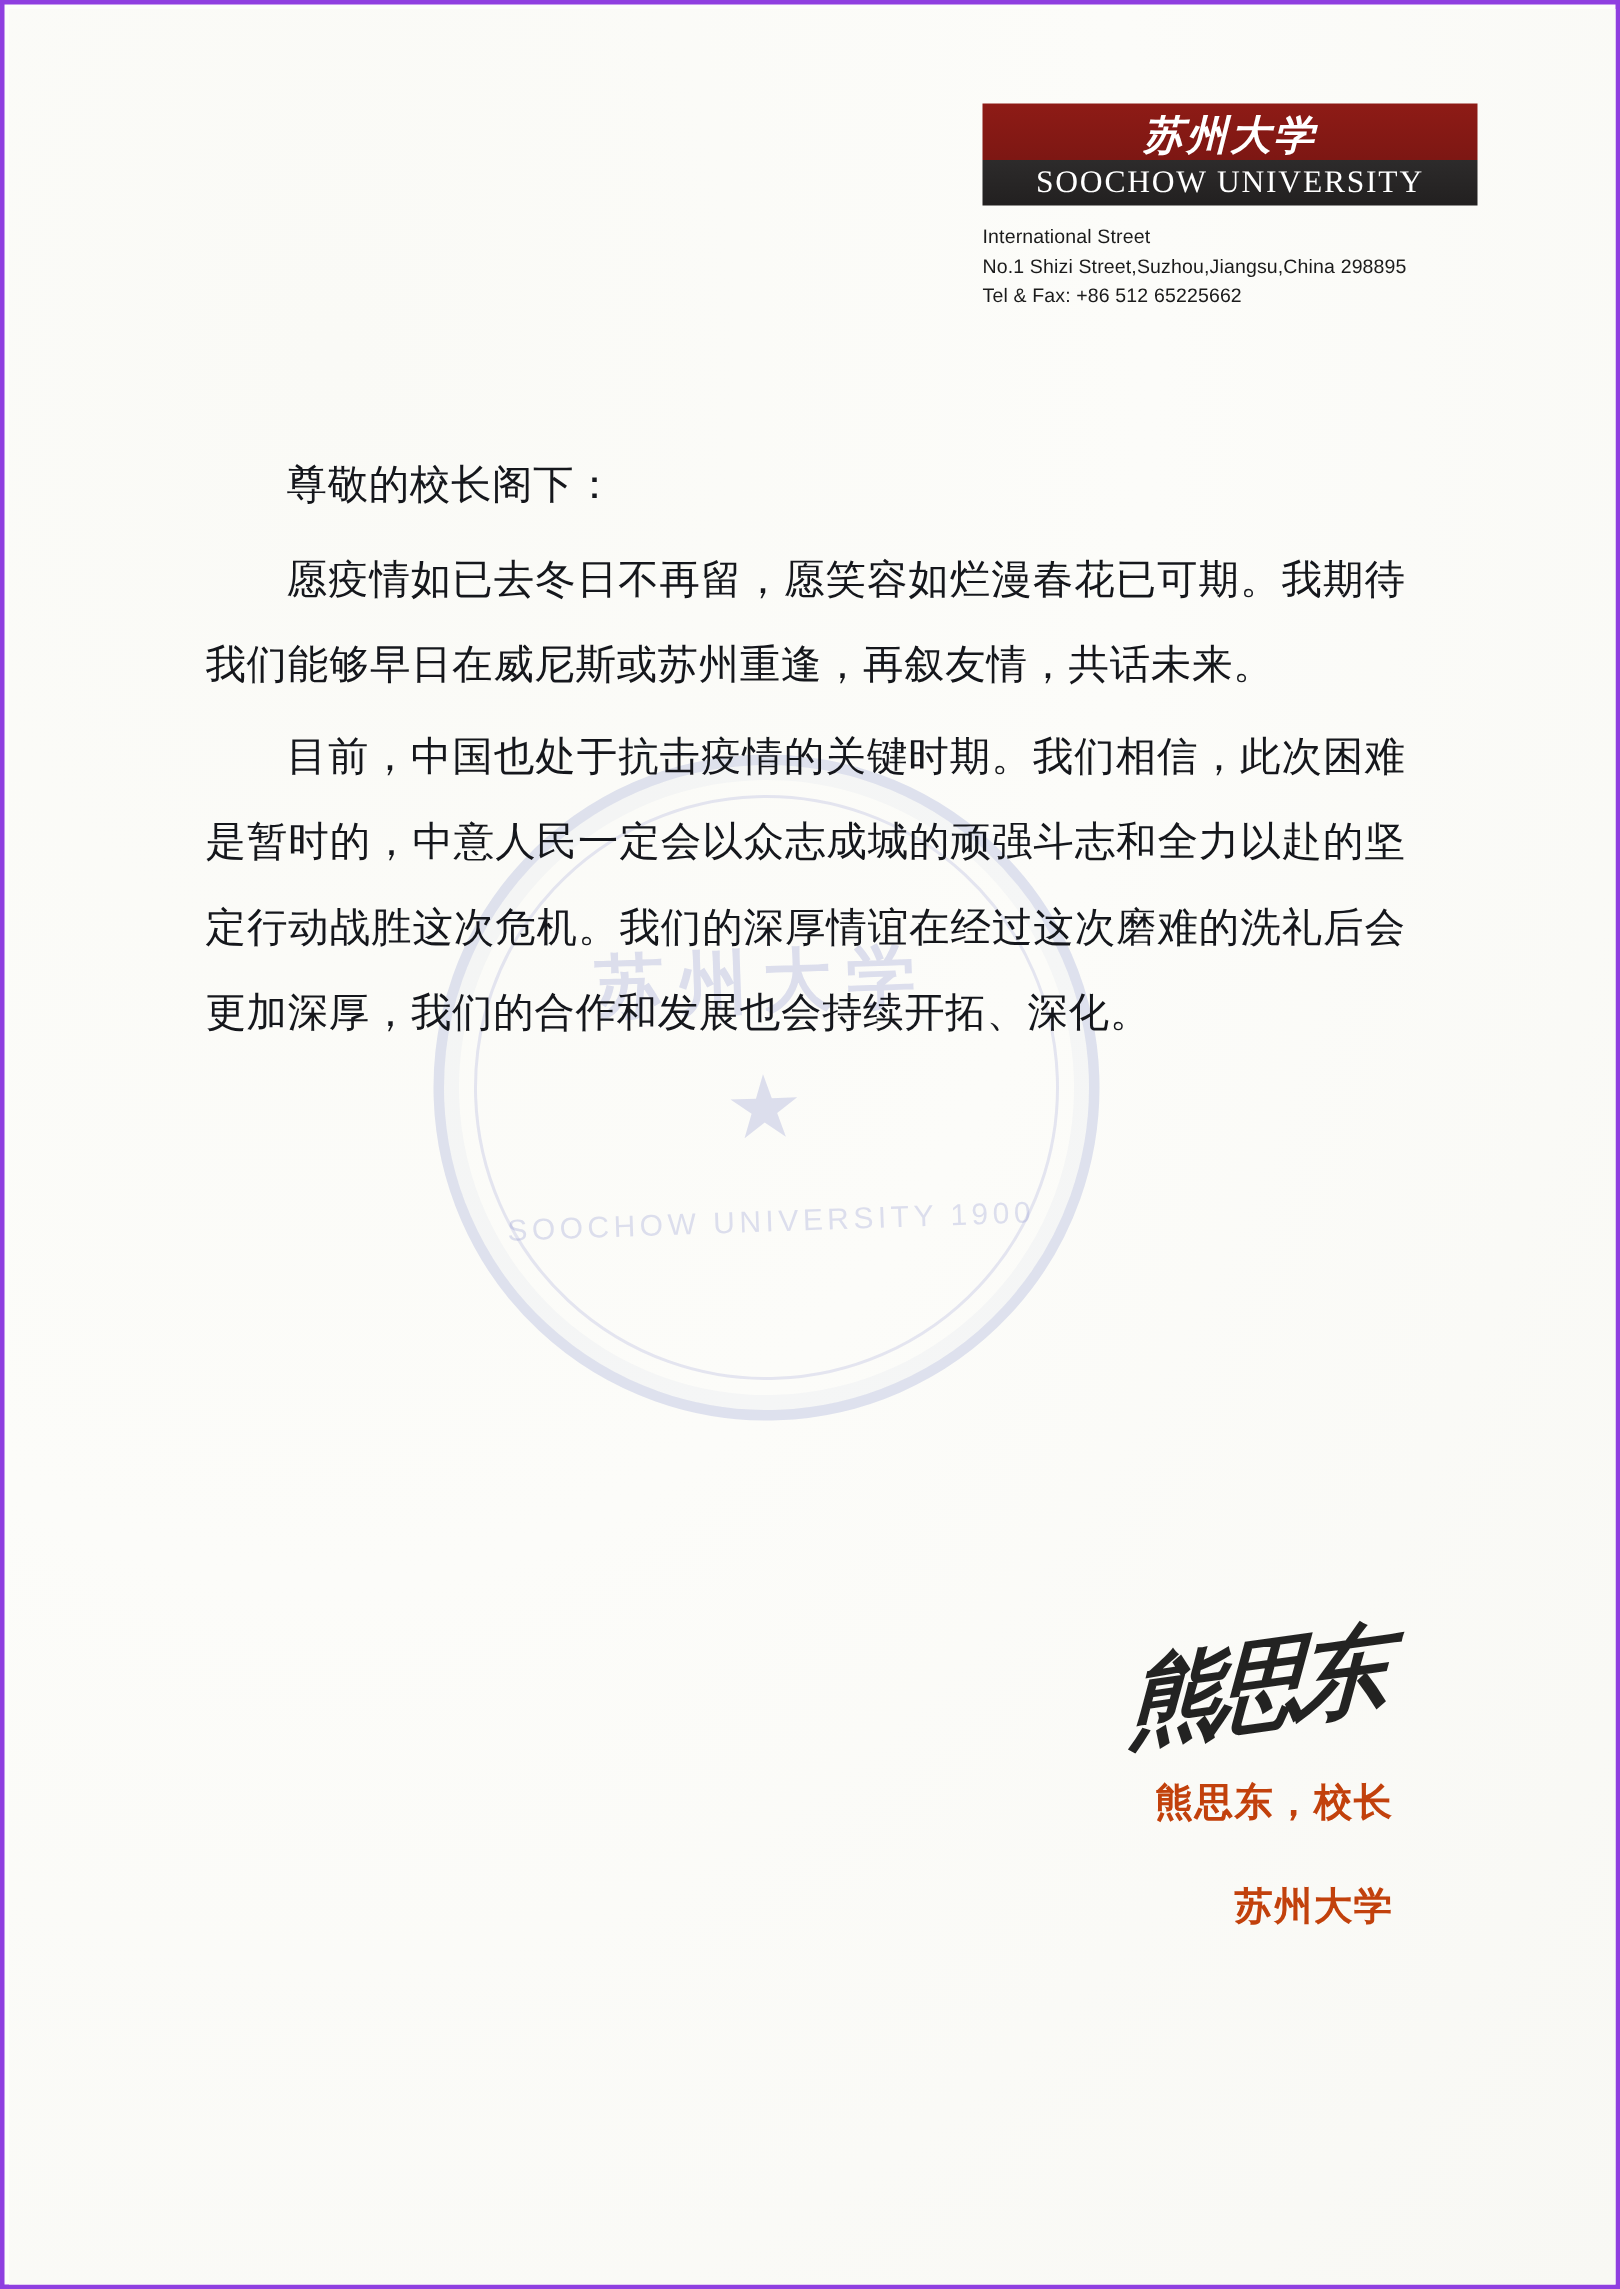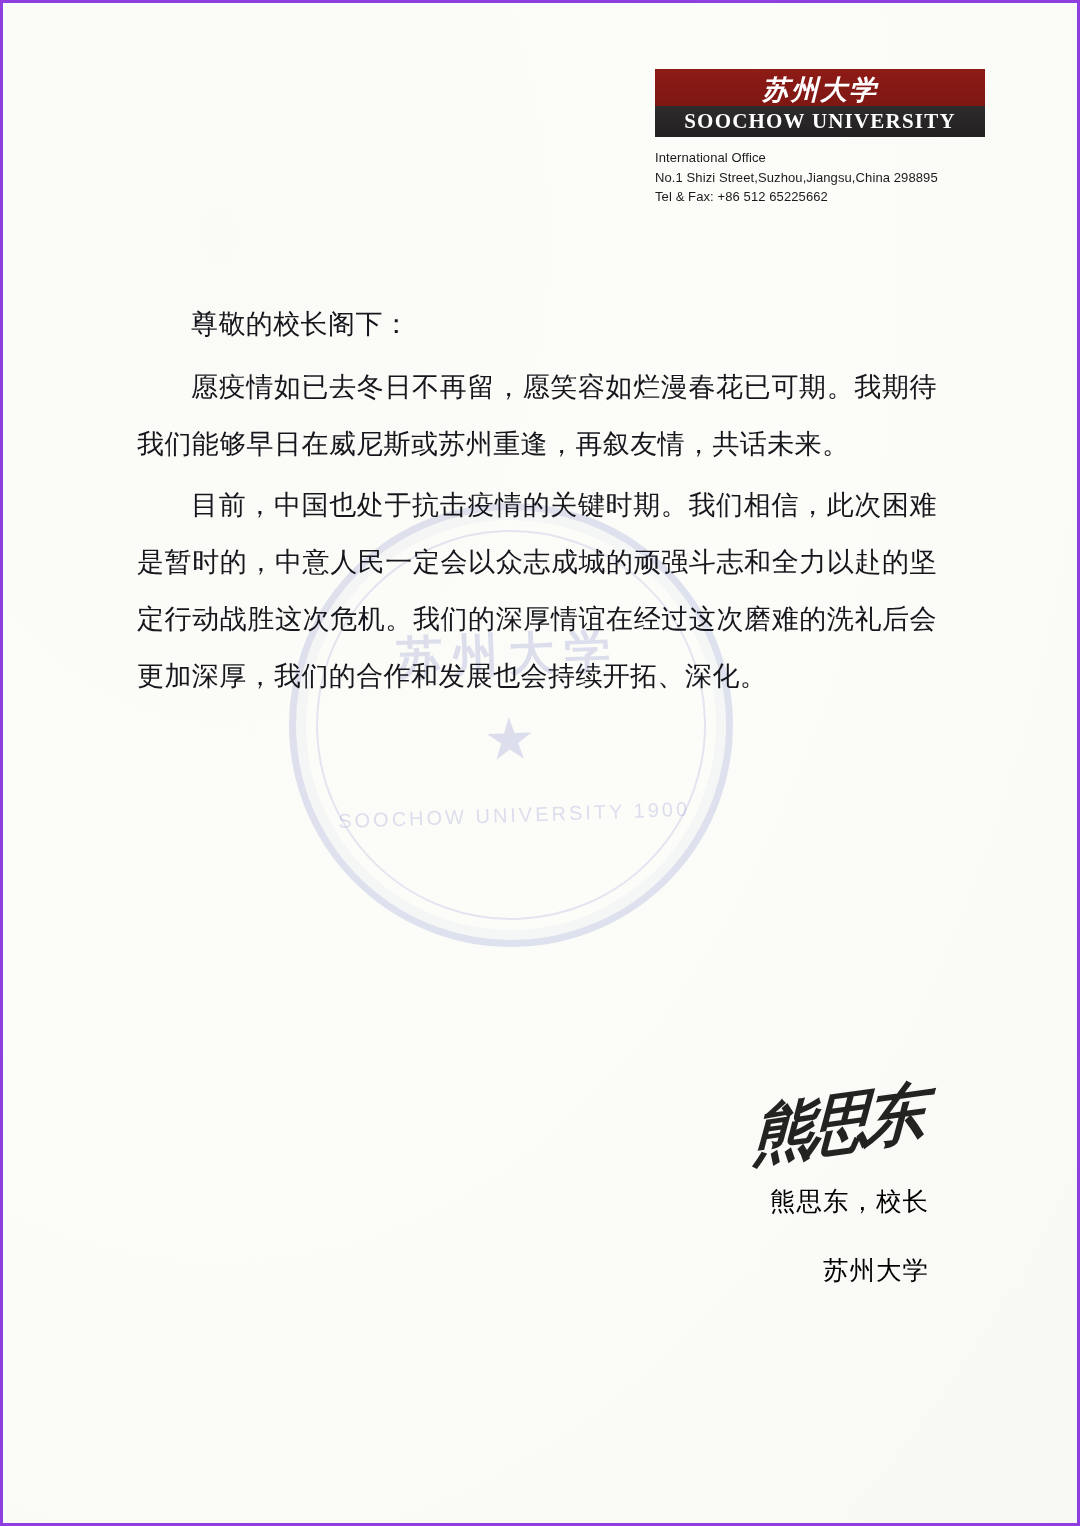--- a/index.html
+++ b/index.html
@@ -98,21 +98,21 @@
     line-height: 38px;
     white-space: nowrap;
   }
   .logo-en {
     position: absolute;
     left: 0; right: 0;
     bottom: 3px;
     color: #ffffff;
     font-family: "Liberation Serif", serif;
     font-size: 21px;
-    font-weight: bold;
+    font-weight: normal;
     letter-spacing: 1.2px;
     text-align: center;
     line-height: 26px;
   }
   .head-lines {
     margin-top: 11px;
     color: #1b1b1b;
     font-size: 13px;
     line-height: 19.5px;
     letter-spacing: 0.1px;
@@ -159,23 +159,24 @@
     display: inline-block;
     letter-spacing: -8px;
     font-weight: bold;
     font-style: italic;
     opacity: 0.92;
     margin-right: 10px;
   }
   .sign-line {
     font-family: "DejaVu Serif", "Liberation Serif", serif;
     font-size: 25.5px;
-    color: #000000;
+    color: #c2410c;
     letter-spacing: 1px;
     margin-top: 16px;
+    font-weight: bold;
   }
   .sign-line.second { margin-top: 34px; margin-right: 0px; }
 </style>
 </head>
 <body>
 
 <div id="page">
   <div id="paper"></div>
 
   <div id="seal">
@@ -185,21 +186,21 @@
       <div class="seal-en">SOOCHOW UNIVERSITY 1900</div>
     </div>
   </div>
 
   <div id="letterhead">
     <div class="logo-band">
       <div class="logo-cn">苏州大学</div>
       <div class="logo-en">SOOCHOW UNIVERSITY</div>
     </div>
     <div class="head-lines">
-      <div>International Office</div>
+      <div>International Street</div>
       <div>No.1 Shizi Street,Suzhou,Jiangsu,China  298895</div>
       <div>Tel &amp; Fax: +86 512 65225662</div>
     </div>
   </div>
 
   <div id="letter-body">
     <p id="salutation">尊敬的校长阁下：</p>
     <p class="indent">愿疫情如已去冬日不再留，愿笑容如烂漫春花已可期。我期待我们能够早日在威尼斯或苏州重逢，再叙友情，共话未来。</p>
     <p class="indent">目前，中国也处于抗击疫情的关键时期。我们相信，此次困难是暂时的，中意人民一定会以众志成城的顽强斗志和全力以赴的坚定行动战胜这次危机。我们的深厚情谊在经过这次磨难的洗礼后会更加深厚，我们的合作和发展也会持续开拓、深化。</p>
   </div>

